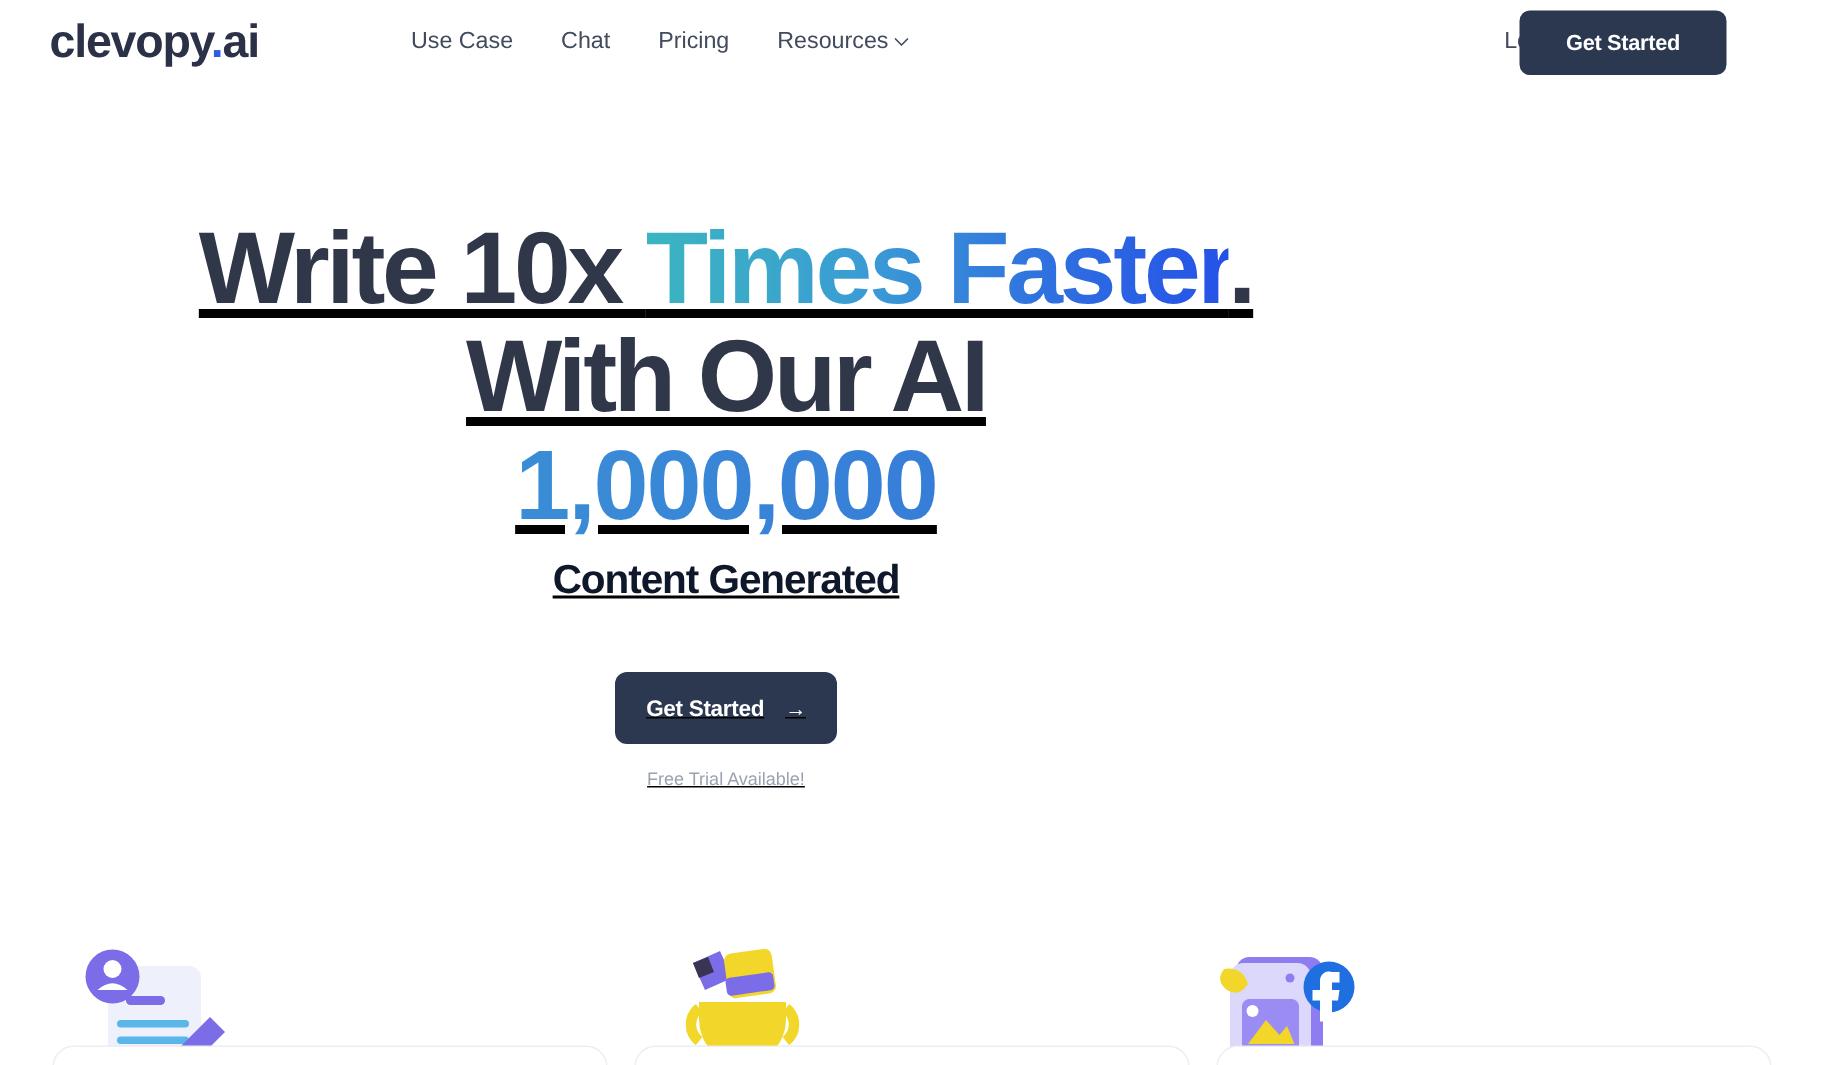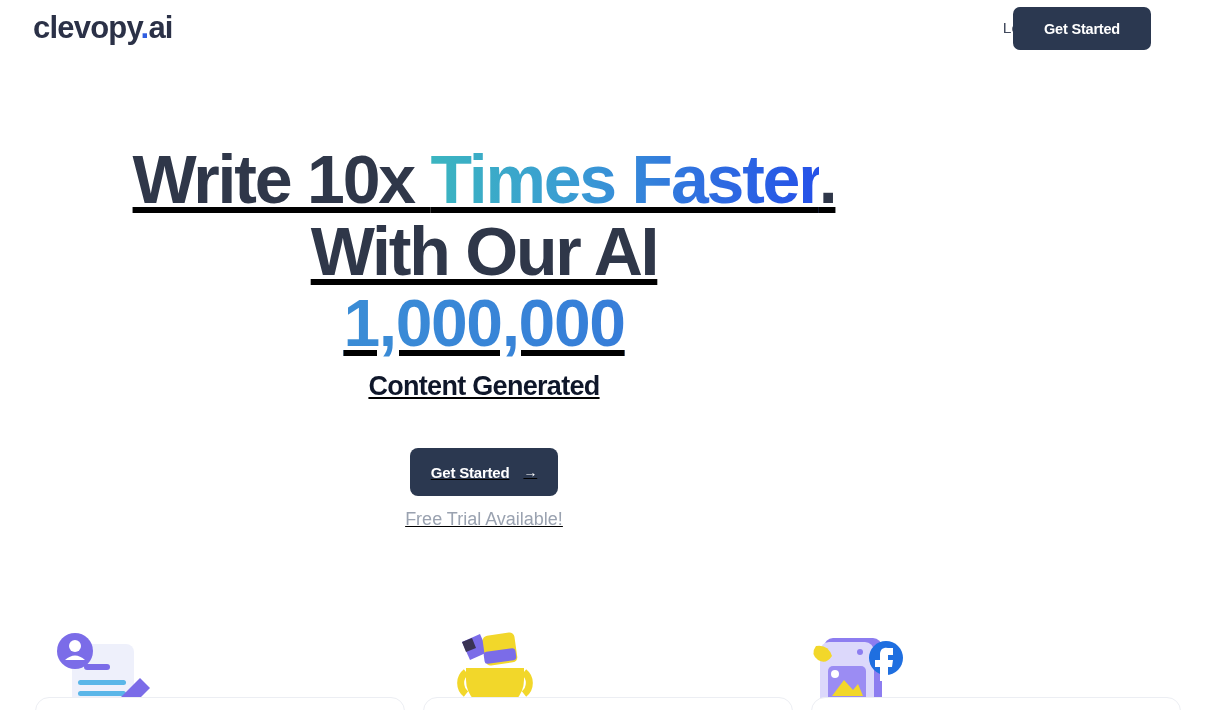--- a/index.html
+++ b/index.html
@@ -74,21 +74,21 @@
   .cta-wrap { margin-top: 45px; display: flex; flex-direction: column; align-items: center; }
   .btn-cta {
     width: 148px; height: 48px; border-radius: 8px;
     background: #2b3850; color: #fff;
     font-size: 15px; font-weight: 700; letter-spacing: -0.2px;
     display: flex; align-items: center; justify-content: center; gap: 14px;
     border: none; cursor: pointer; font-family: inherit;
   }
   .btn-cta .arw { font-size: 14px; line-height: 1; }
   .freetrial {
-    margin-top: 15px; font-size: 18px; color: #9aa2b0; line-height: 16px;
+    margin-top: 15px; font-size: 12px; color: #9aa2b0; line-height: 16px;
   }
 
   
   .cards {
     position: absolute; top: 697px; left: 0; width: 1216px;
     display: flex; gap: 18px; padding: 0 35px;
   }
   .card {
     flex: 1; height: 120px;
     border: 1px solid #eceef3; border-radius: 14px; background: #fff;
@@ -100,20 +100,39 @@
 </style>
 </head>
 <body>
 
 <div class="page">
 
   <div class="header">
 
     <div class="logo"><span>clevopy</span><span class="dot">.</span><span>ai</span></div>
 
+    <nav class="nav">
+      <div class="nav-item">
+        <span>Use Case</span>
+      </div>
+      <div class="nav-item">
+        <span>Chat</span>
+      </div>
+      <div class="nav-item">
+        <span>Pricing</span>
+      </div>
+      <div class="nav-item">
+        <span>Resources</span>
+        <span class="chev">
+          <svg width="10" height="10" viewBox="0 0 10 10">
+              <path d="M1 3 L5 7 L9 3" stroke="#424a5e" stroke-width="1.1" fill="none" stroke-linecap="round" stroke-linejoin="round"></path>
+            </svg>
+        </span>
+      </div>
+    </nav>
 
     <div class="login">Log in</div>
 
     <button class="btn-nav">Get Started</button>
   </div>
 
   <div class="hero">
 
     <h1 class="headline">
       <span>Write 10x </span><span class="grad-hl">Times Faster</span><span class="period">.</span>

